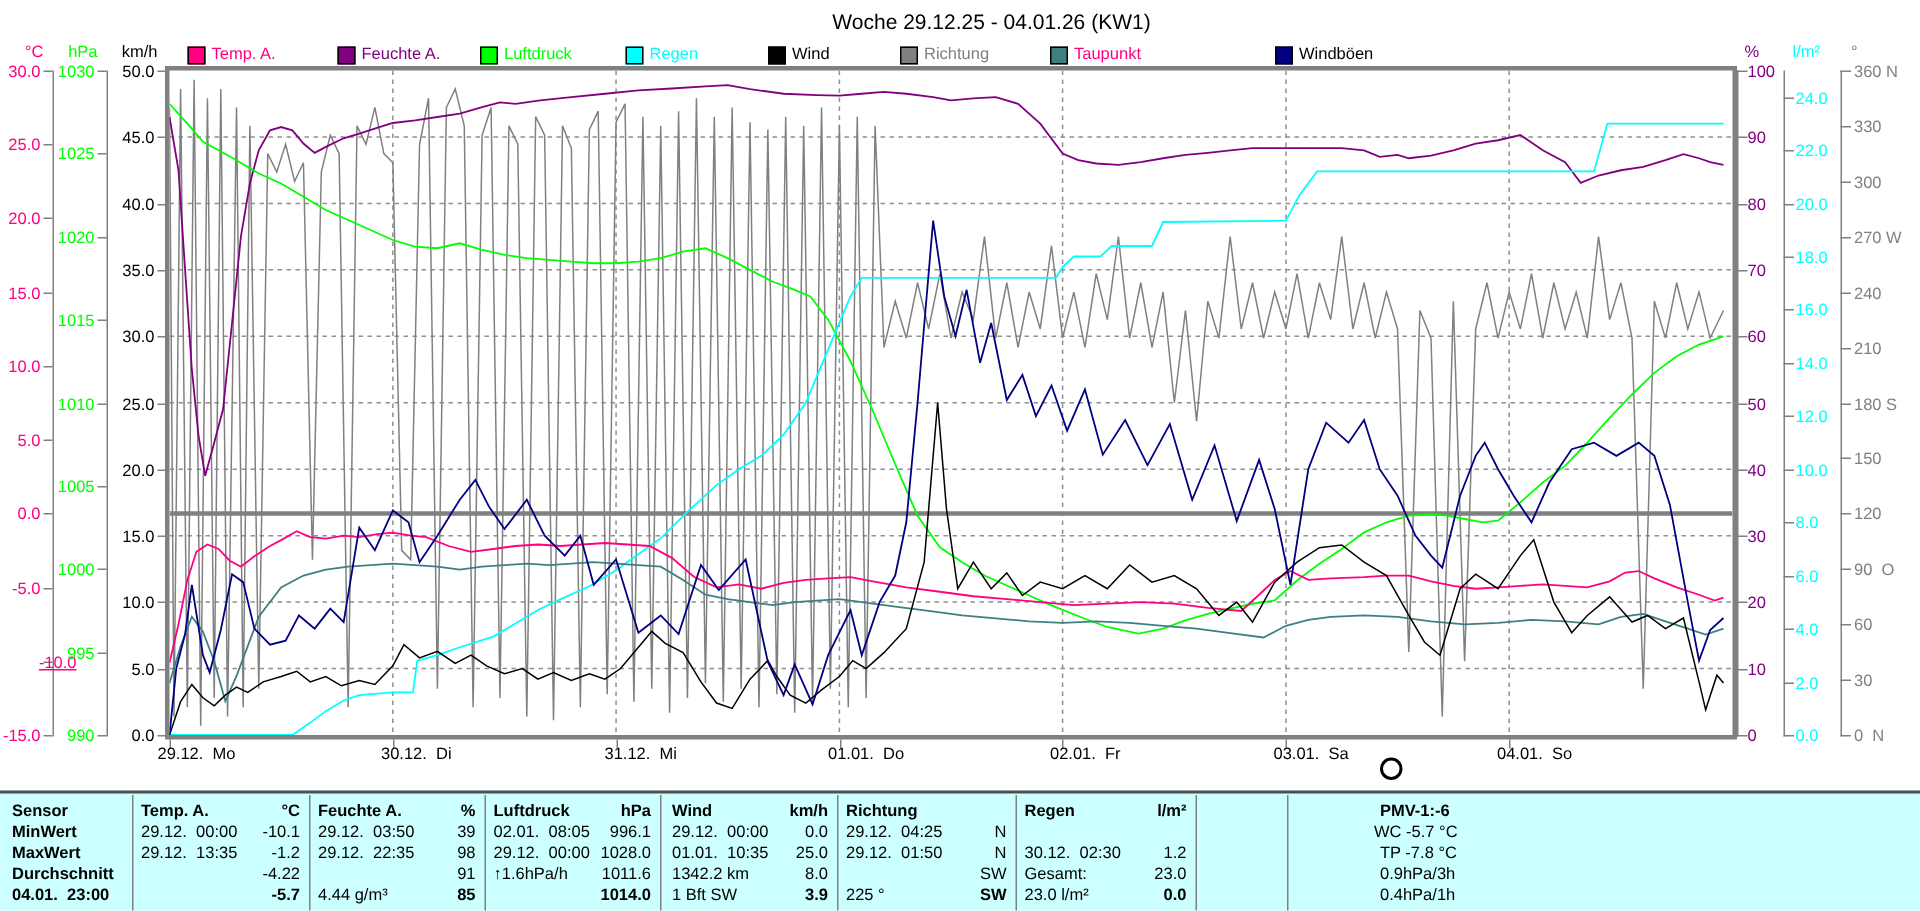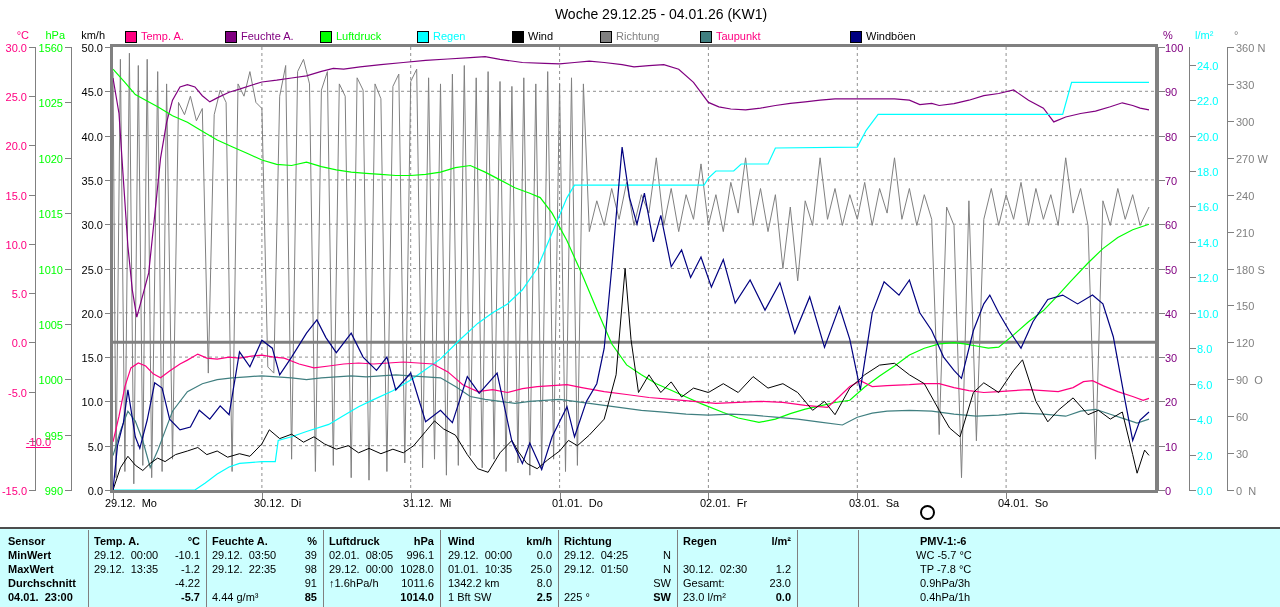--- a/index.html
+++ b/index.html
@@ -80,21 +80,21 @@
       <div class="lbl" style="left: 0px; width: 27px; top: 337px; text-align: right; color: rgb(255, 0, 128);">0.0</div>
       <div class="tick" style="left: 29px; top: 392px; width: 6px;"></div>
       <div class="lbl" style="left: 0px; width: 27px; top: 387px; text-align: right; color: rgb(255, 0, 128);">-5.0</div>
       <div class="tick" style="left: 29px; top: 441px; width: 6px;"></div>
       <div class="lbl" style="left: 0px; width: 51px; top: 436px; text-align: right; color: rgb(255, 0, 128); text-decoration: underline;">-10.0</div>
       <div class="tick" style="left: 29px; top: 490px; width: 6px;"></div>
       <div class="lbl" style="left: 0px; width: 27px; top: 485px; text-align: right; color: rgb(255, 0, 128);">-15.0</div>
       <div class="axline" style="left: 71px; top: 47px; height: 444px;"></div>
       <div class="unit" style="left: 0px; width: 65px; top: 29px; text-align: right; color: rgb(0, 255, 0); font-size: 11px;">hPa</div>
       <div class="tick" style="left: 65px; top: 47px; width: 6px;"></div>
-      <div class="lbl" style="left: 0px; width: 63px; top: 42px; text-align: right; color: rgb(0, 255, 0);">1560</div>
+      <div class="lbl" style="left: 0px; width: 63px; top: 42px; text-align: right; color: rgb(0, 255, 0);">1030</div>
       <div class="tick" style="left: 65px; top: 102px; width: 6px;"></div>
       <div class="lbl" style="left: 0px; width: 63px; top: 97px; text-align: right; color: rgb(0, 255, 0);">1025</div>
       <div class="tick" style="left: 65px; top: 158px; width: 6px;"></div>
       <div class="lbl" style="left: 0px; width: 63px; top: 153px; text-align: right; color: rgb(0, 255, 0);">1020</div>
       <div class="tick" style="left: 65px; top: 213px; width: 6px;"></div>
       <div class="lbl" style="left: 0px; width: 63px; top: 208px; text-align: right; color: rgb(0, 255, 0);">1015</div>
       <div class="tick" style="left: 65px; top: 269px; width: 6px;"></div>
       <div class="lbl" style="left: 0px; width: 63px; top: 264px; text-align: right; color: rgb(0, 255, 0);">1010</div>
       <div class="tick" style="left: 65px; top: 324px; width: 6px;"></div>
       <div class="lbl" style="left: 0px; width: 63px; top: 319px; text-align: right; color: rgb(0, 255, 0);">1005</div>
@@ -297,21 +297,21 @@
       <div class="tcell b" style="left: 329px; top: 62px; width: 105px; text-align: right;">1014.0</div>
       <div class="tcell b" style="left: 448px; top: 6px;">Wind</div>
       <div class="tcell b" style="left: 448px; top: 6px; width: 104px; text-align: right;">km/h</div>
       <div class="tcell" style="left: 448px; top: 20px;">29.12.  00:00</div>
       <div class="tcell" style="left: 448px; top: 20px; width: 104px; text-align: right;">0.0</div>
       <div class="tcell" style="left: 448px; top: 34px;">01.01.  10:35</div>
       <div class="tcell" style="left: 448px; top: 34px; width: 104px; text-align: right;">25.0</div>
       <div class="tcell" style="left: 448px; top: 48px;">1342.2 km</div>
       <div class="tcell" style="left: 448px; top: 48px; width: 104px; text-align: right;">8.0</div>
       <div class="tcell" style="left: 448px; top: 62px;">1 Bft SW</div>
-      <div class="tcell b" style="left: 448px; top: 62px; width: 104px; text-align: right;">2.5</div>
+      <div class="tcell b" style="left: 448px; top: 62px; width: 104px; text-align: right;">3.9</div>
       <div class="tcell b" style="left: 564px; top: 6px;">Richtung</div>
       <div class="tcell b" style="left: 564px; top: 6px; width: 107px; text-align: right;"></div>
       <div class="tcell" style="left: 564px; top: 20px;">29.12.  04:25</div>
       <div class="tcell" style="left: 564px; top: 20px; width: 107px; text-align: right;">N</div>
       <div class="tcell" style="left: 564px; top: 34px;">29.12.  01:50</div>
       <div class="tcell" style="left: 564px; top: 34px; width: 107px; text-align: right;">N</div>
       <div class="tcell" style="left: 564px; top: 48px; width: 107px; text-align: right;">SW</div>
       <div class="tcell" style="left: 564px; top: 62px;">225 °</div>
       <div class="tcell b" style="left: 564px; top: 62px; width: 107px; text-align: right;">SW</div>
       <div class="tcell b" style="left: 683px; top: 6px;">Regen</div>

